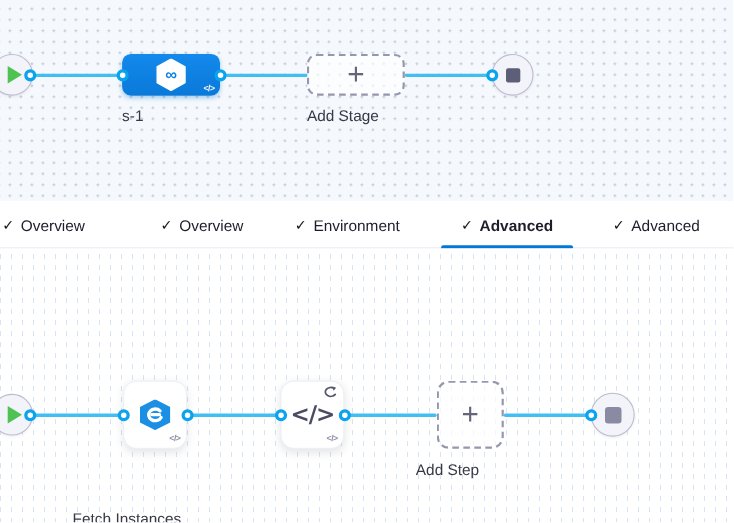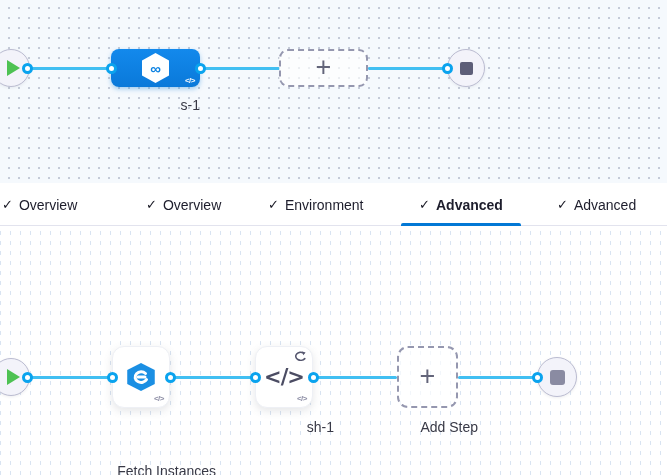--- a/index.html
+++ b/index.html
@@ -68,21 +68,21 @@
   .add-box {
     position:absolute; border:2px dashed #9597af; background:rgba(255,255,255,.65);
     display:flex; align-items:center; justify-content:center;
     color:#63657a; cursor:pointer;
   }
   .add-box .plus { font-size:27px; font-weight:400; line-height:1; margin-top:-2px; }
   .add-stage { left:279px; top:49px; width:89px; height:38px; border-radius:9px; }
   .add-step  { left:397px; top:120px; width:61px; height:62px; border-radius:11px; }
 
   .node-label {
-    position:absolute; text-align:right; font-size:14px; color:#383946; line-height:18px;
+    position:absolute; text-align:left; font-size:14px; color:#383946; line-height:18px;
   }
 
   
   .step-node {
     position:absolute; top:120px; width:58px; height:62px;
     background:#fff; border:1px solid #eef0f5; border-radius:12px;
     box-shadow:0 3px 8px rgba(96,97,112,.16);
     display:flex; align-items:center; justify-content:center;
   }
   .elasti-hex {
@@ -141,20 +141,21 @@
     <div class="terminal-node" style="left:447px; top:49px; width:38px; height:38px;">
       <div class="stop-sq dark"></div>
     </div>
 
     <div class="port" style="left:27px; top:68px;"></div>
     <div class="port" style="left:111px; top:68px;"></div>
     <div class="port" style="left:200px; top:68px;"></div>
     <div class="port" style="left:447px; top:68px;"></div>
 
     <div class="node-label" style="left:111px; top:96px; width:89px;">s-1</div>
+    <div class="node-label" style="left:279px; top:96px; width:89px;">Add Stage</div>
   </div>
 
   <div class="tab-bar">
     <div class="tab" style="left:-14px;">
       <span class="check">✓</span>
       <span>Overview</span>
     </div>
     <div class="tab" style="left:130px;">
       <span class="check">✓</span>
       <span>Overview</span>
@@ -211,17 +212,16 @@
     </div>
 
     <div class="port" style="left:27px; top:151px;"></div>
     <div class="port" style="left:112px; top:151px;"></div>
     <div class="port" style="left:170px; top:151px;"></div>
     <div class="port" style="left:255px; top:151px;"></div>
     <div class="port" style="left:313px; top:151px;"></div>
     <div class="port" style="left:537px; top:151px;"></div>
 
     <div class="node-label" style="left:66px; top:192px; width:150px;margin-top:44px;">Fetch Instances</div>
-    <div class="node-label" style="left:234px; top:192px; width:100px;">sh-1</div>
     <div class="node-label" style="left:378px; top:192px; width:100px;">Add Step</div>
   </div>
 
 </div>
 
 </body></html>

